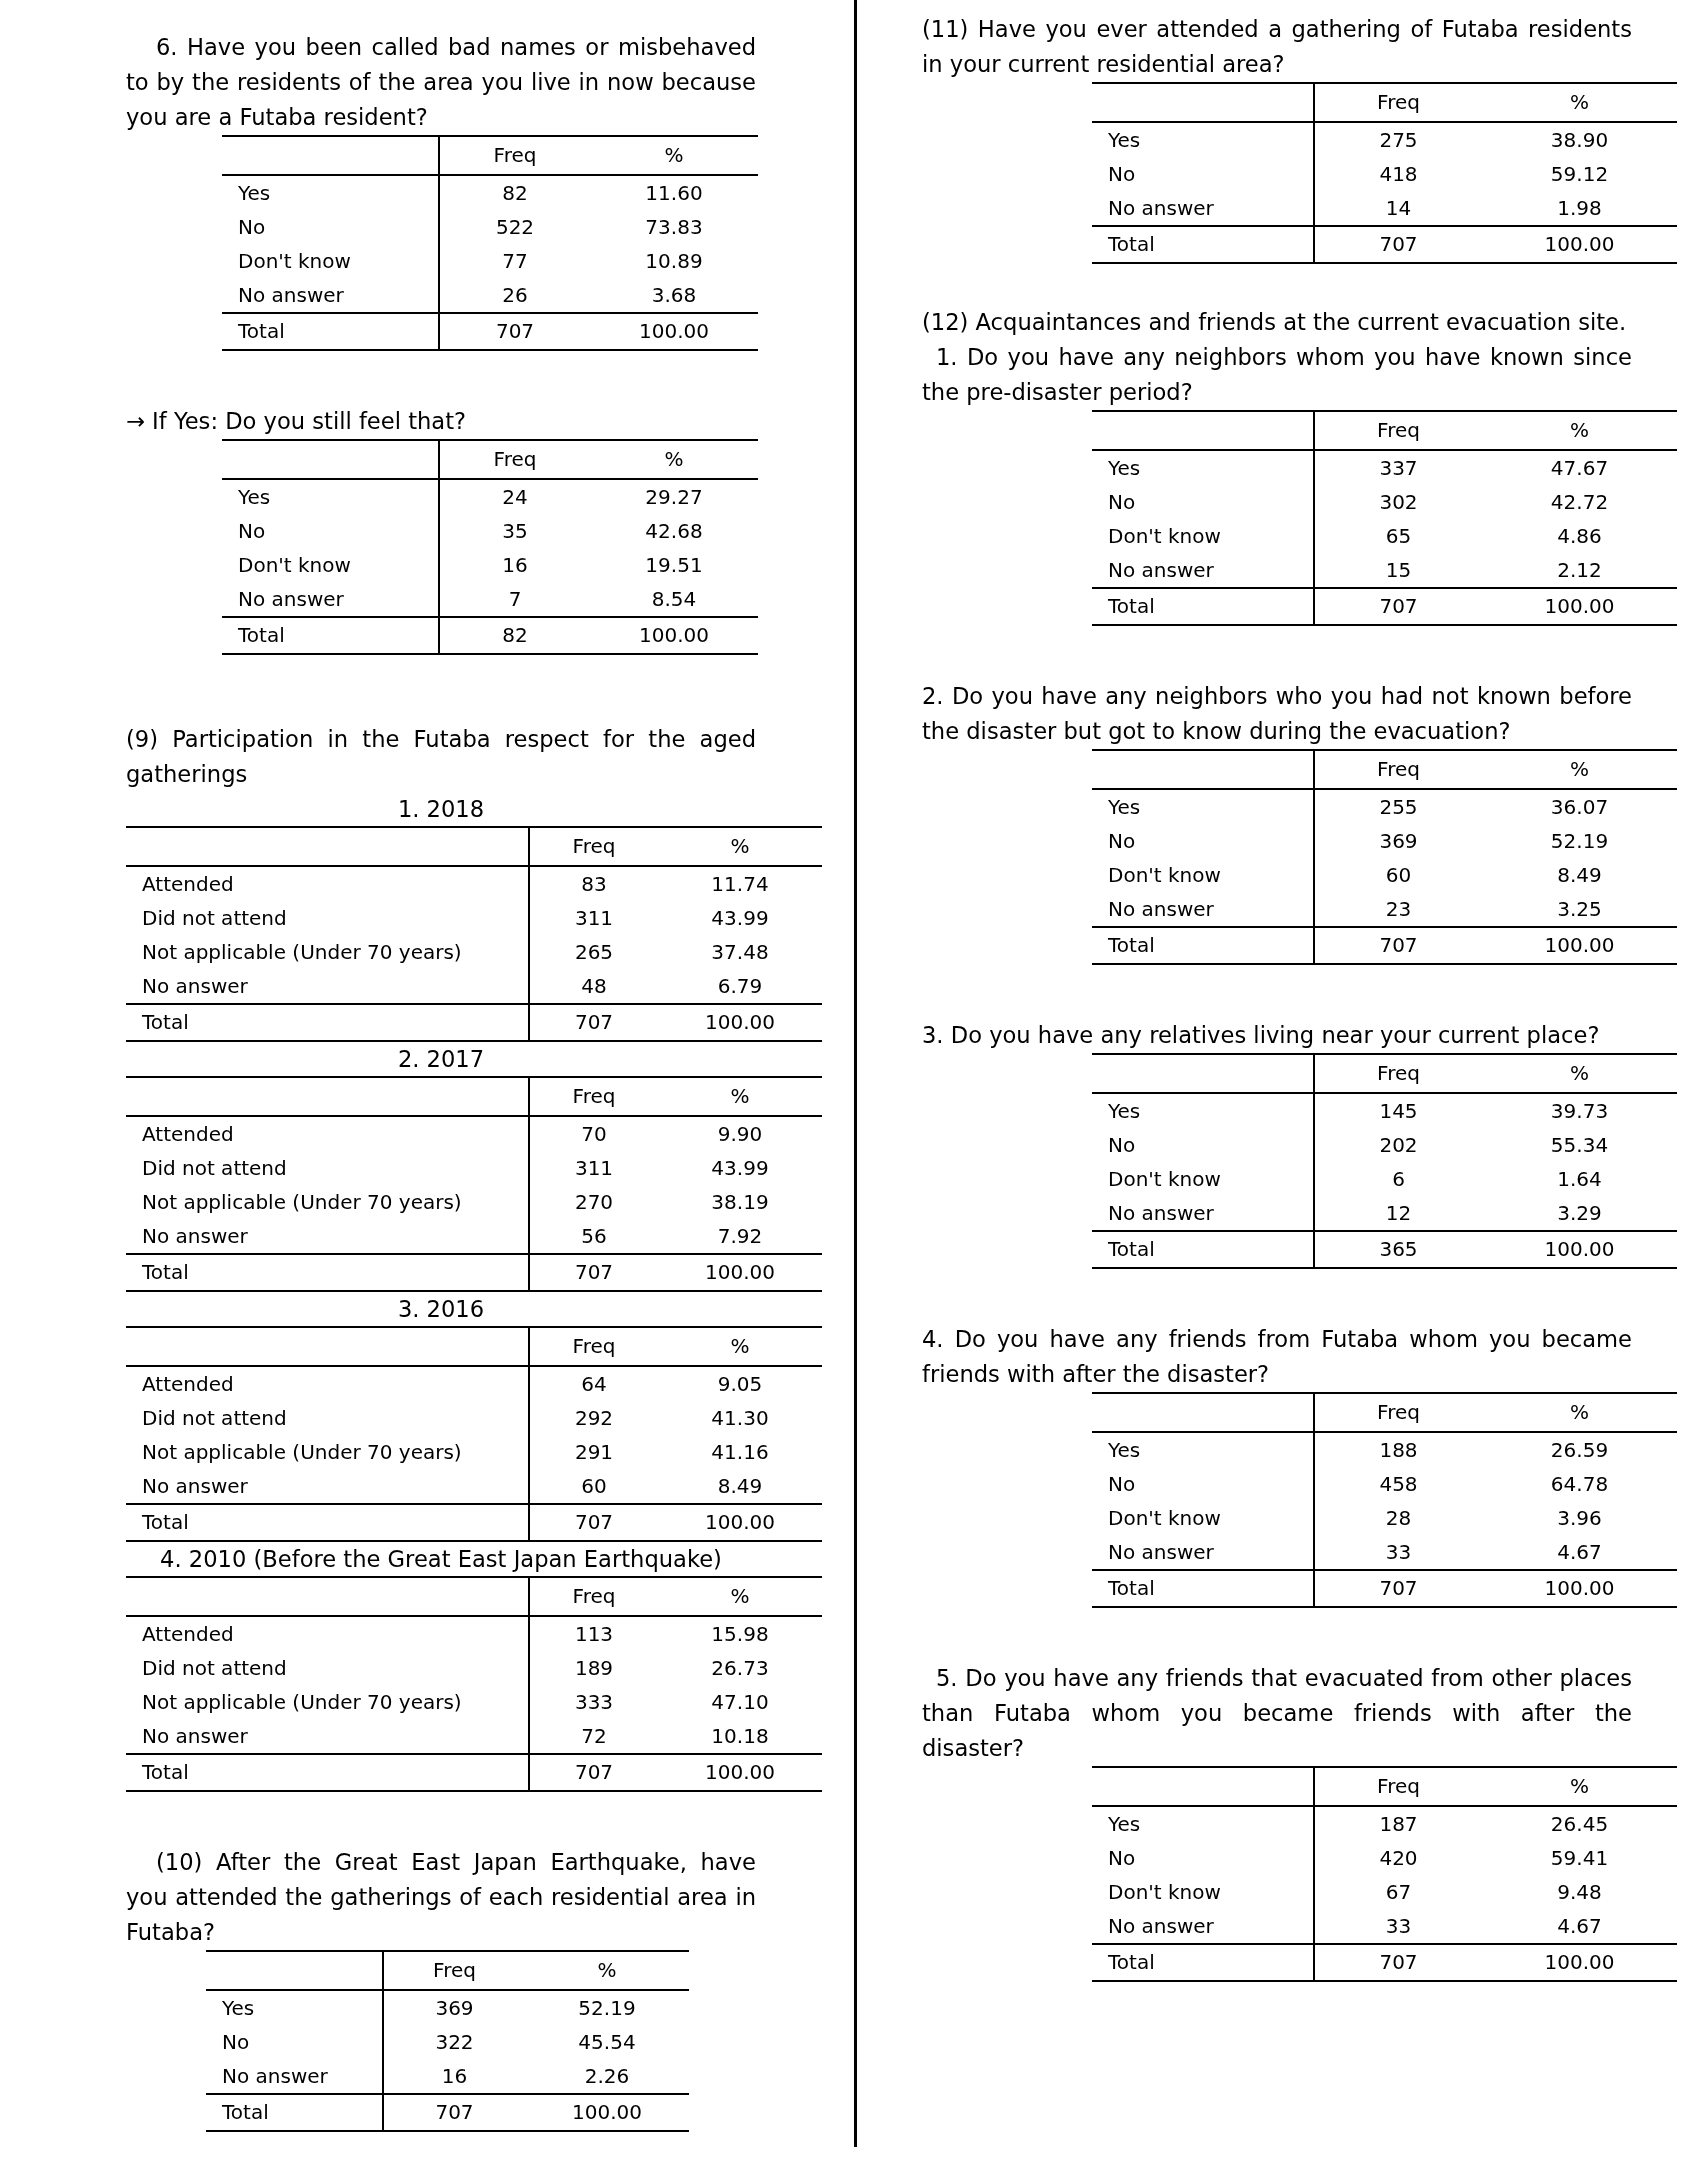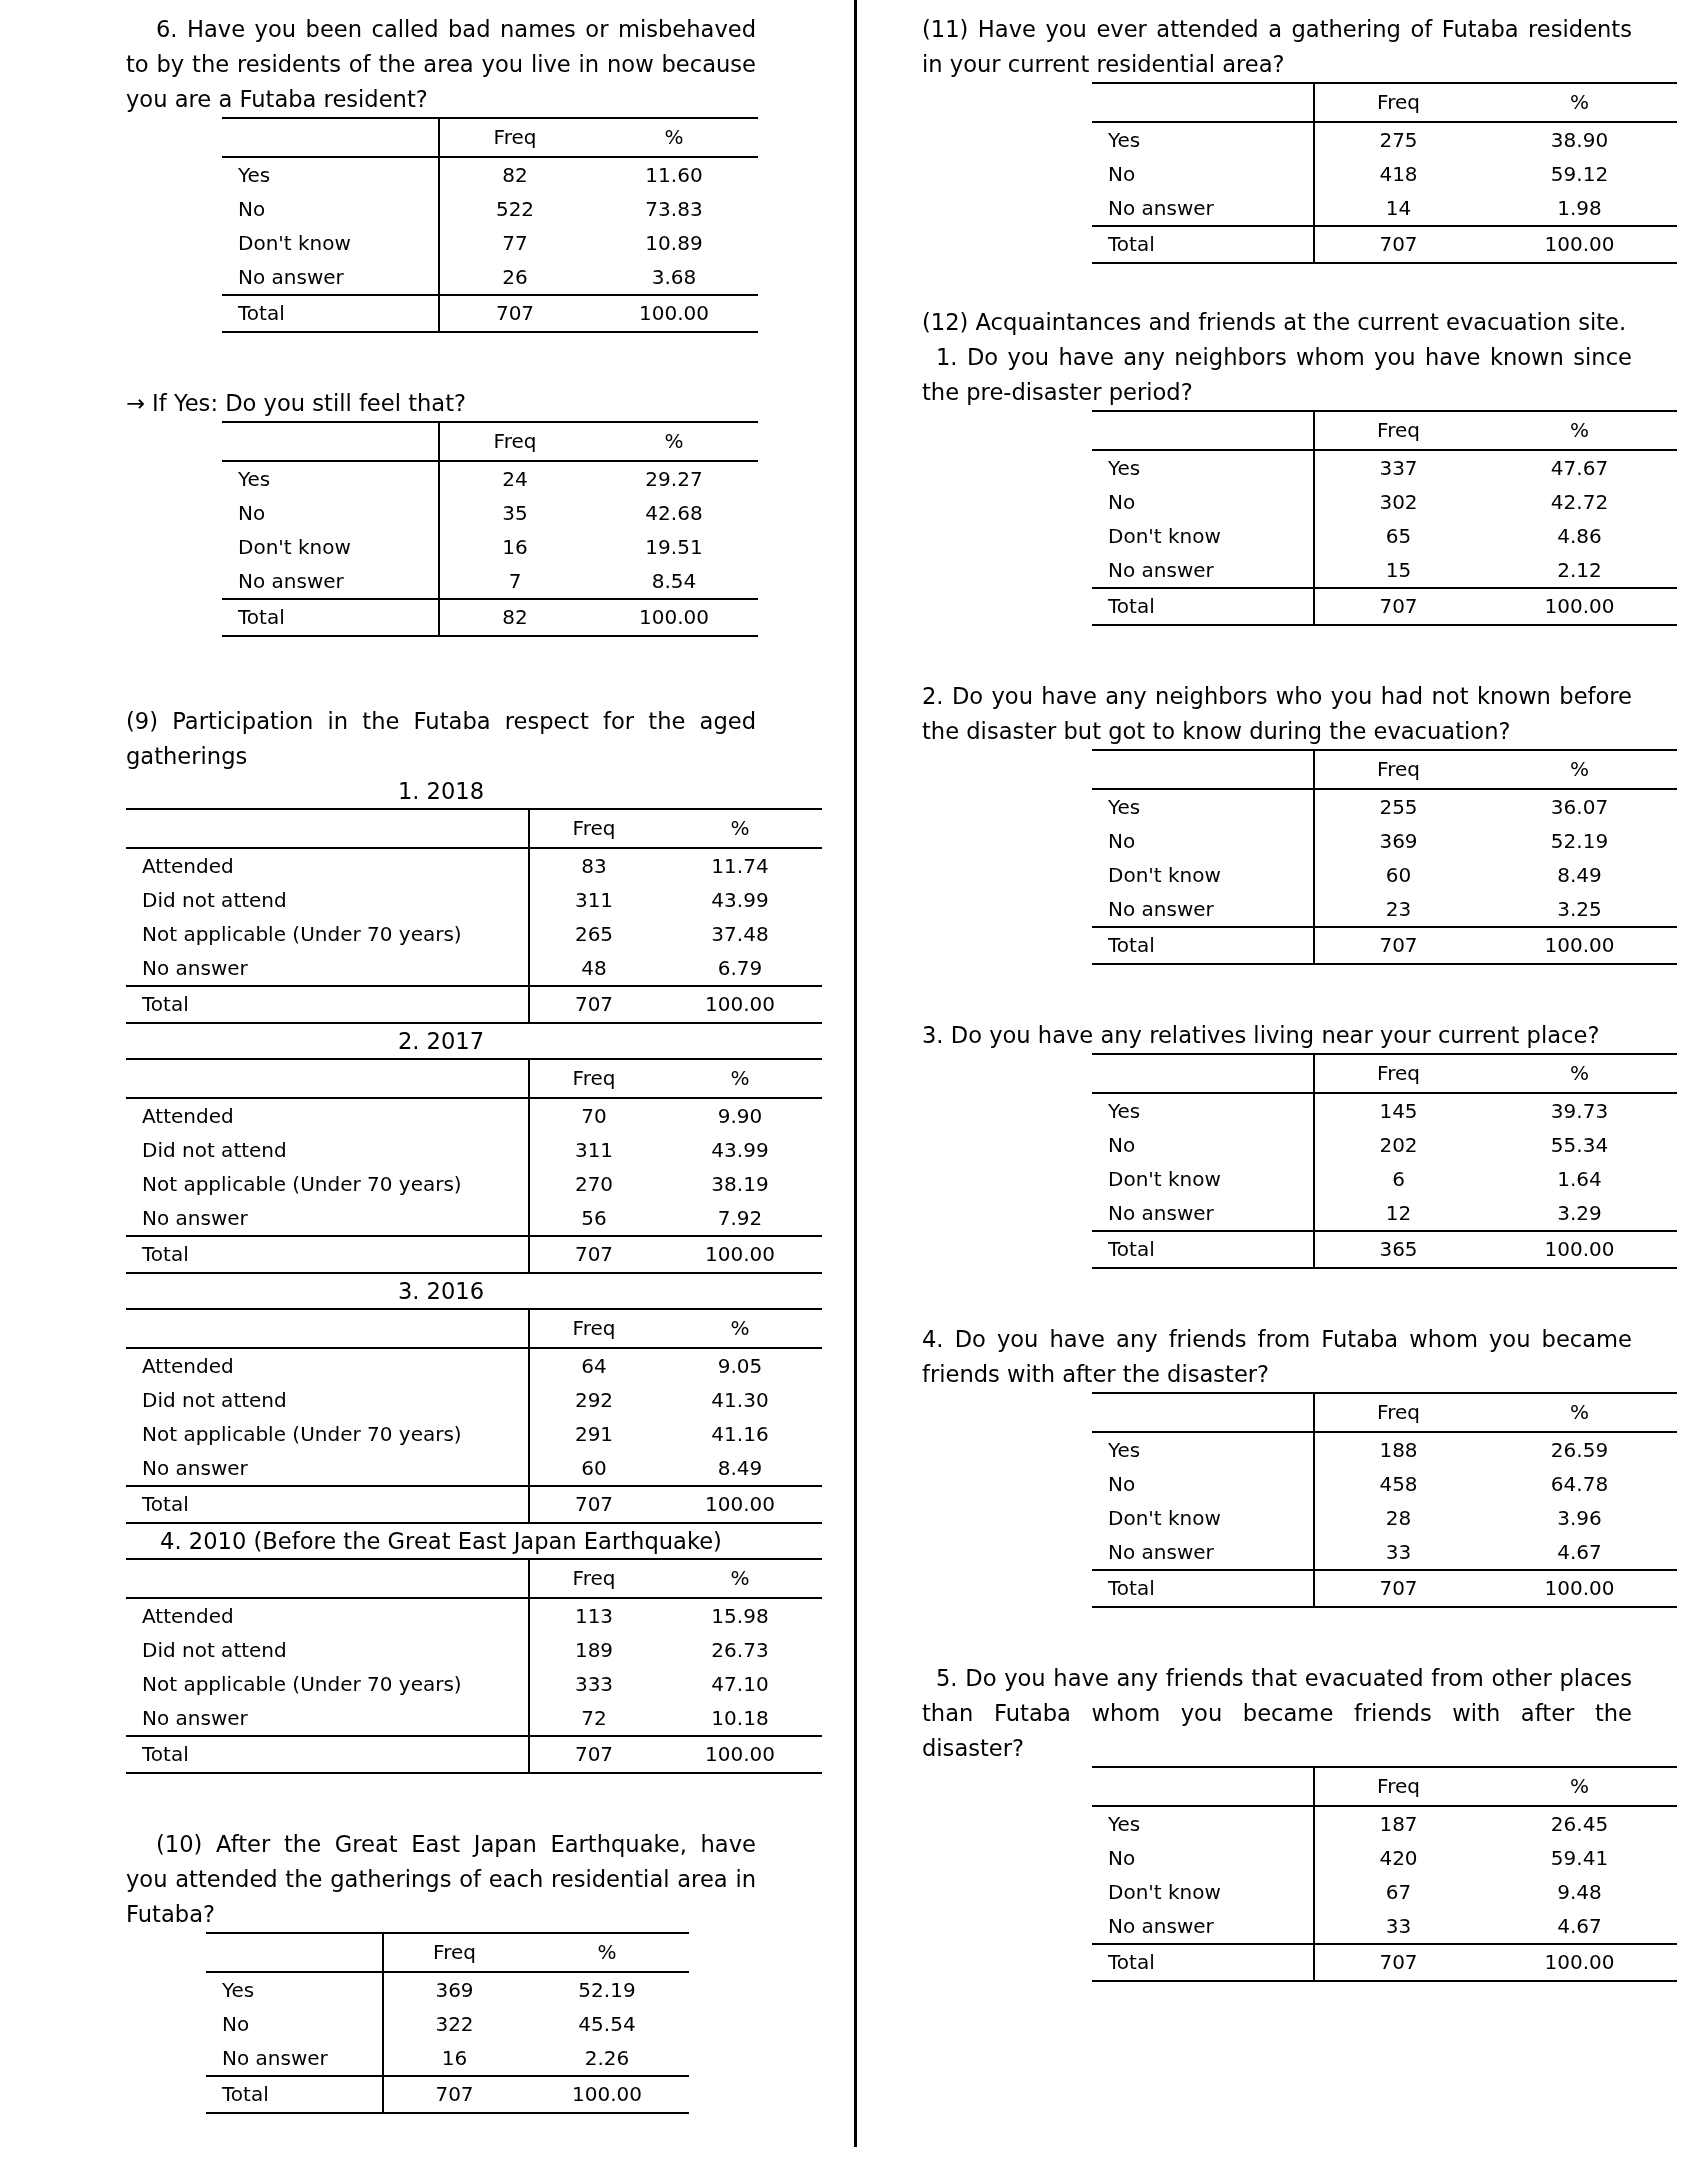--- a/index.html
+++ b/index.html
@@ -31,20 +31,21 @@
   }
   .column {
     position: absolute;
     top: 0;
     box-sizing: border-box;
   }
   .col-left {
     left: 0px;
     width: 854px;
     padding: 12.4px 98px 0 126px;
+    margin-top: 18px;
   }
   .col-right {
     left: 890px;
     width: 848px;
     padding: 12.4px 106px 0 32px;
   }
   .q-text {
     font-size: 22.6px;
     line-height: 35px;
     text-align: justify;

